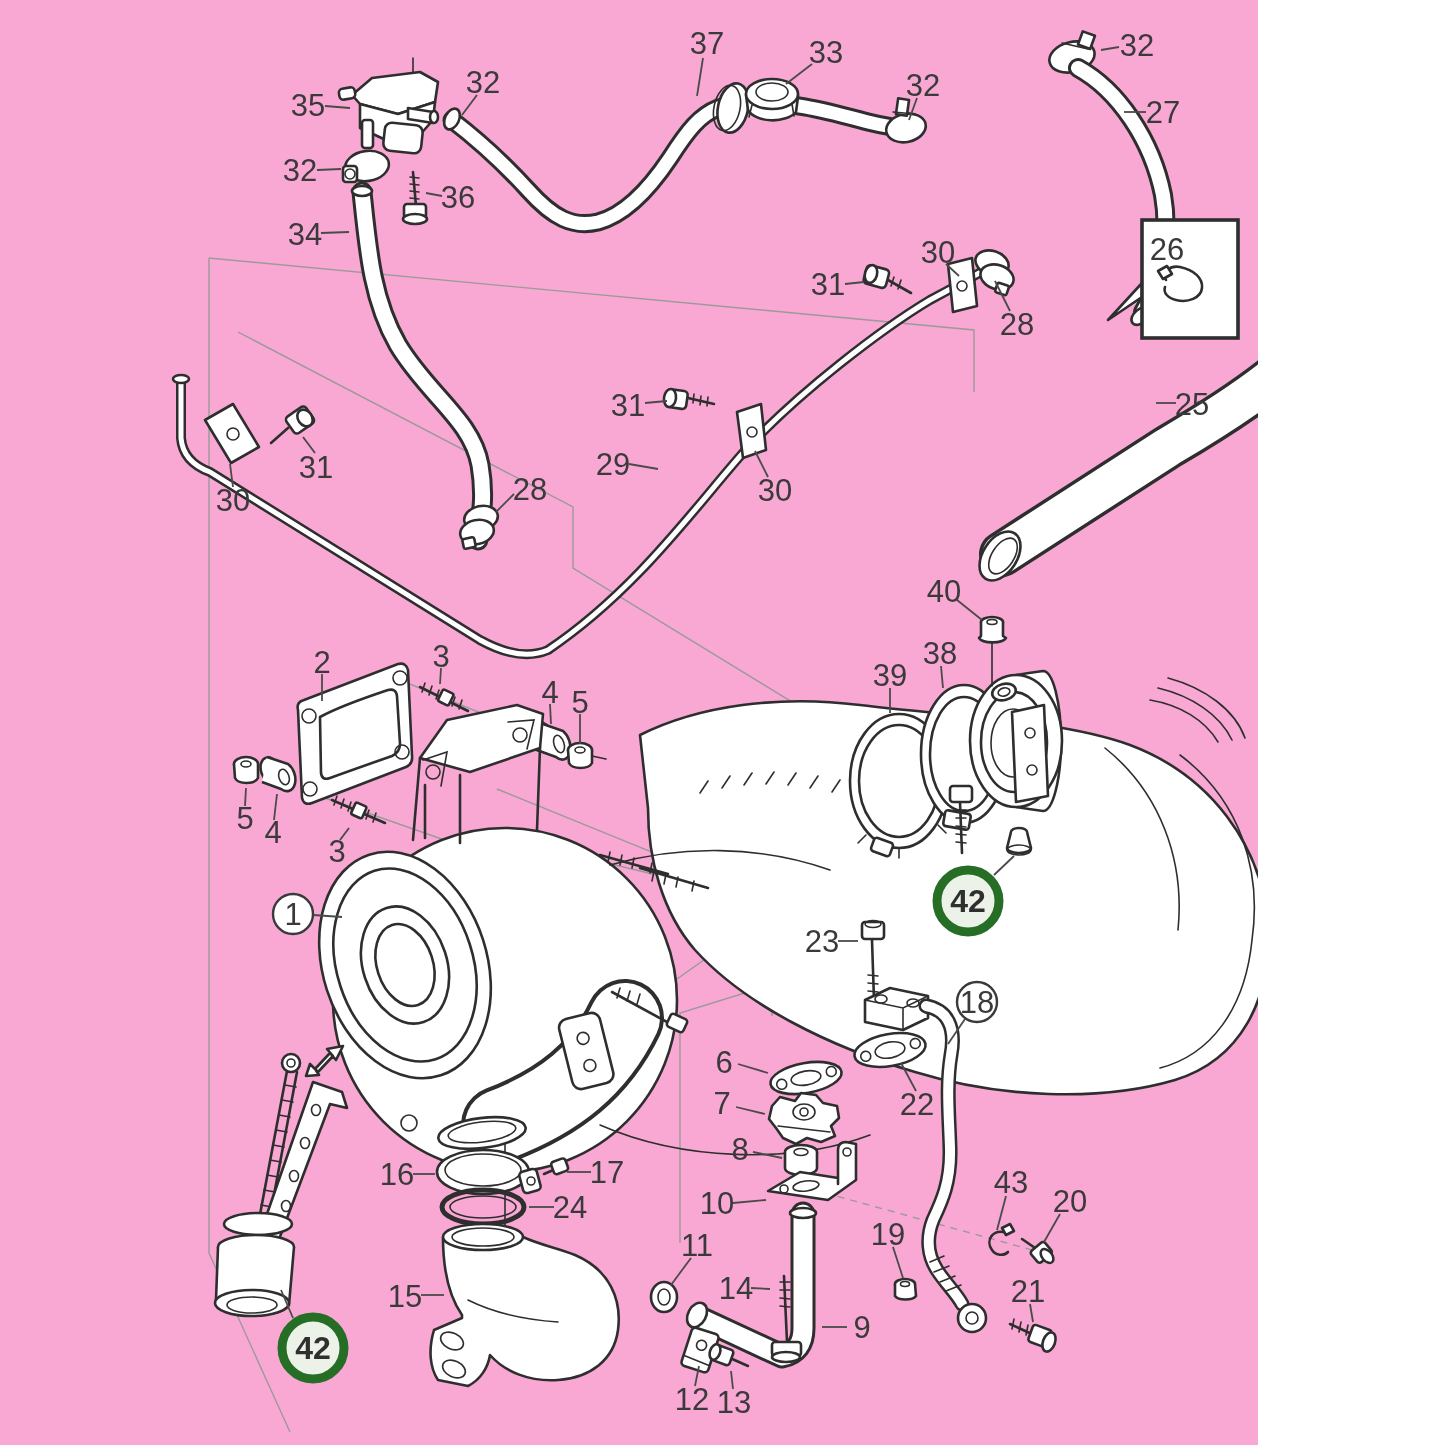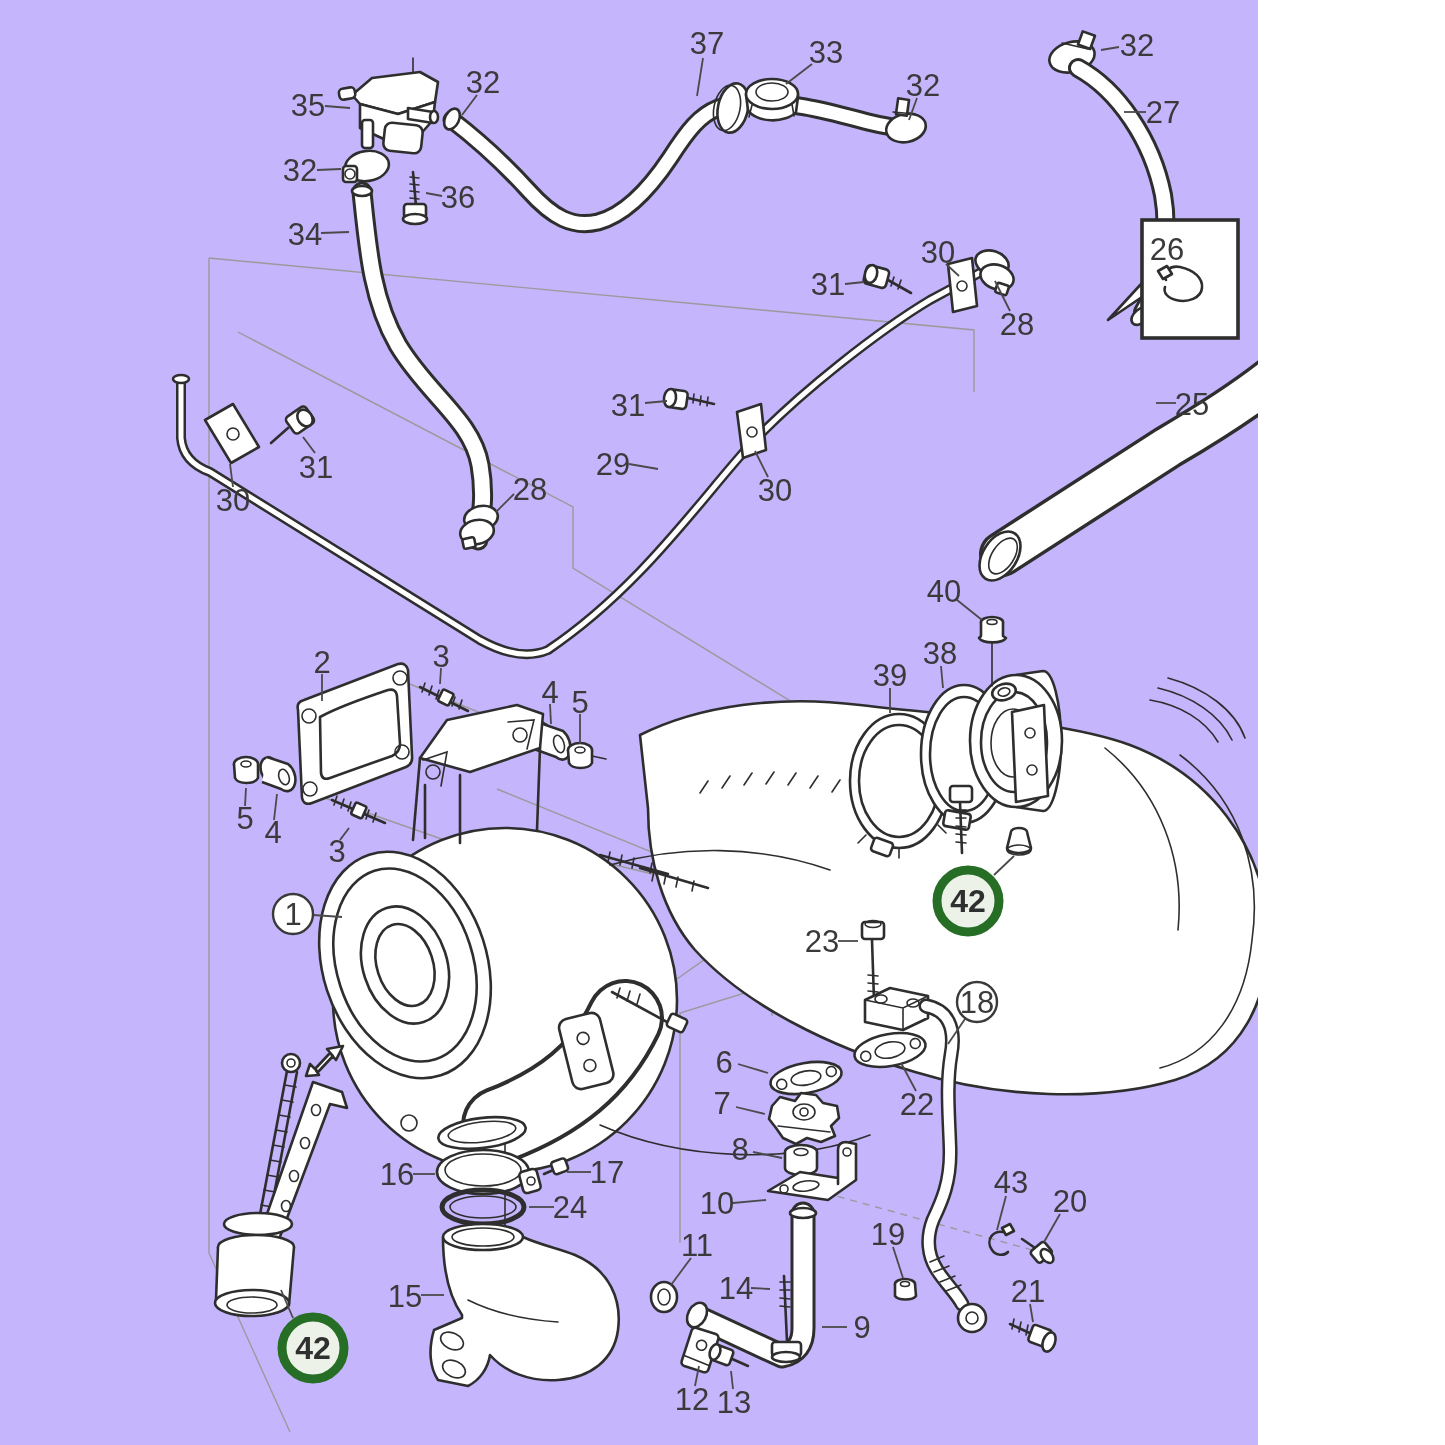--- a/index.html
+++ b/index.html
@@ -1,16 +1,16 @@
 <!DOCTYPE html>
 <html><head>
 <meta charset="utf-8">
 <style>
   html,body{margin:0;padding:0;background:#ffffff;}
-  .stage{position:relative;width:1258px;height:1445px;background:#c4b5fd;overflow:hidden;
+  .stage{position:relative;width:1258px;height:1445px;background:#f9a8d4;overflow:hidden;
          font-family:"Liberation Sans", sans-serif;}
   svg{position:absolute;inset:0;}
   
   .ln{fill:none;stroke:#2e2e2e;stroke-width:2.6;stroke-linecap:round;stroke-linejoin:round;}
   .lnw{fill:#ffffff;stroke:#2e2e2e;stroke-width:2.6;stroke-linejoin:round;}
   .lnt{fill:none;stroke:#2e2e2e;stroke-width:1.6;stroke-linecap:round;}
   .tn{fill:none;stroke:#9a9a9a;stroke-width:1.4;}
   .tnd{fill:none;stroke:#9a9a9a;stroke-width:1.4;stroke-dasharray:7 6;}
   .tubeO{fill:none;stroke:#2e2e2e;stroke-linecap:round;stroke-linejoin:round;}
   .tubeI{fill:none;stroke:#ffffff;stroke-linecap:round;stroke-linejoin:round;}

